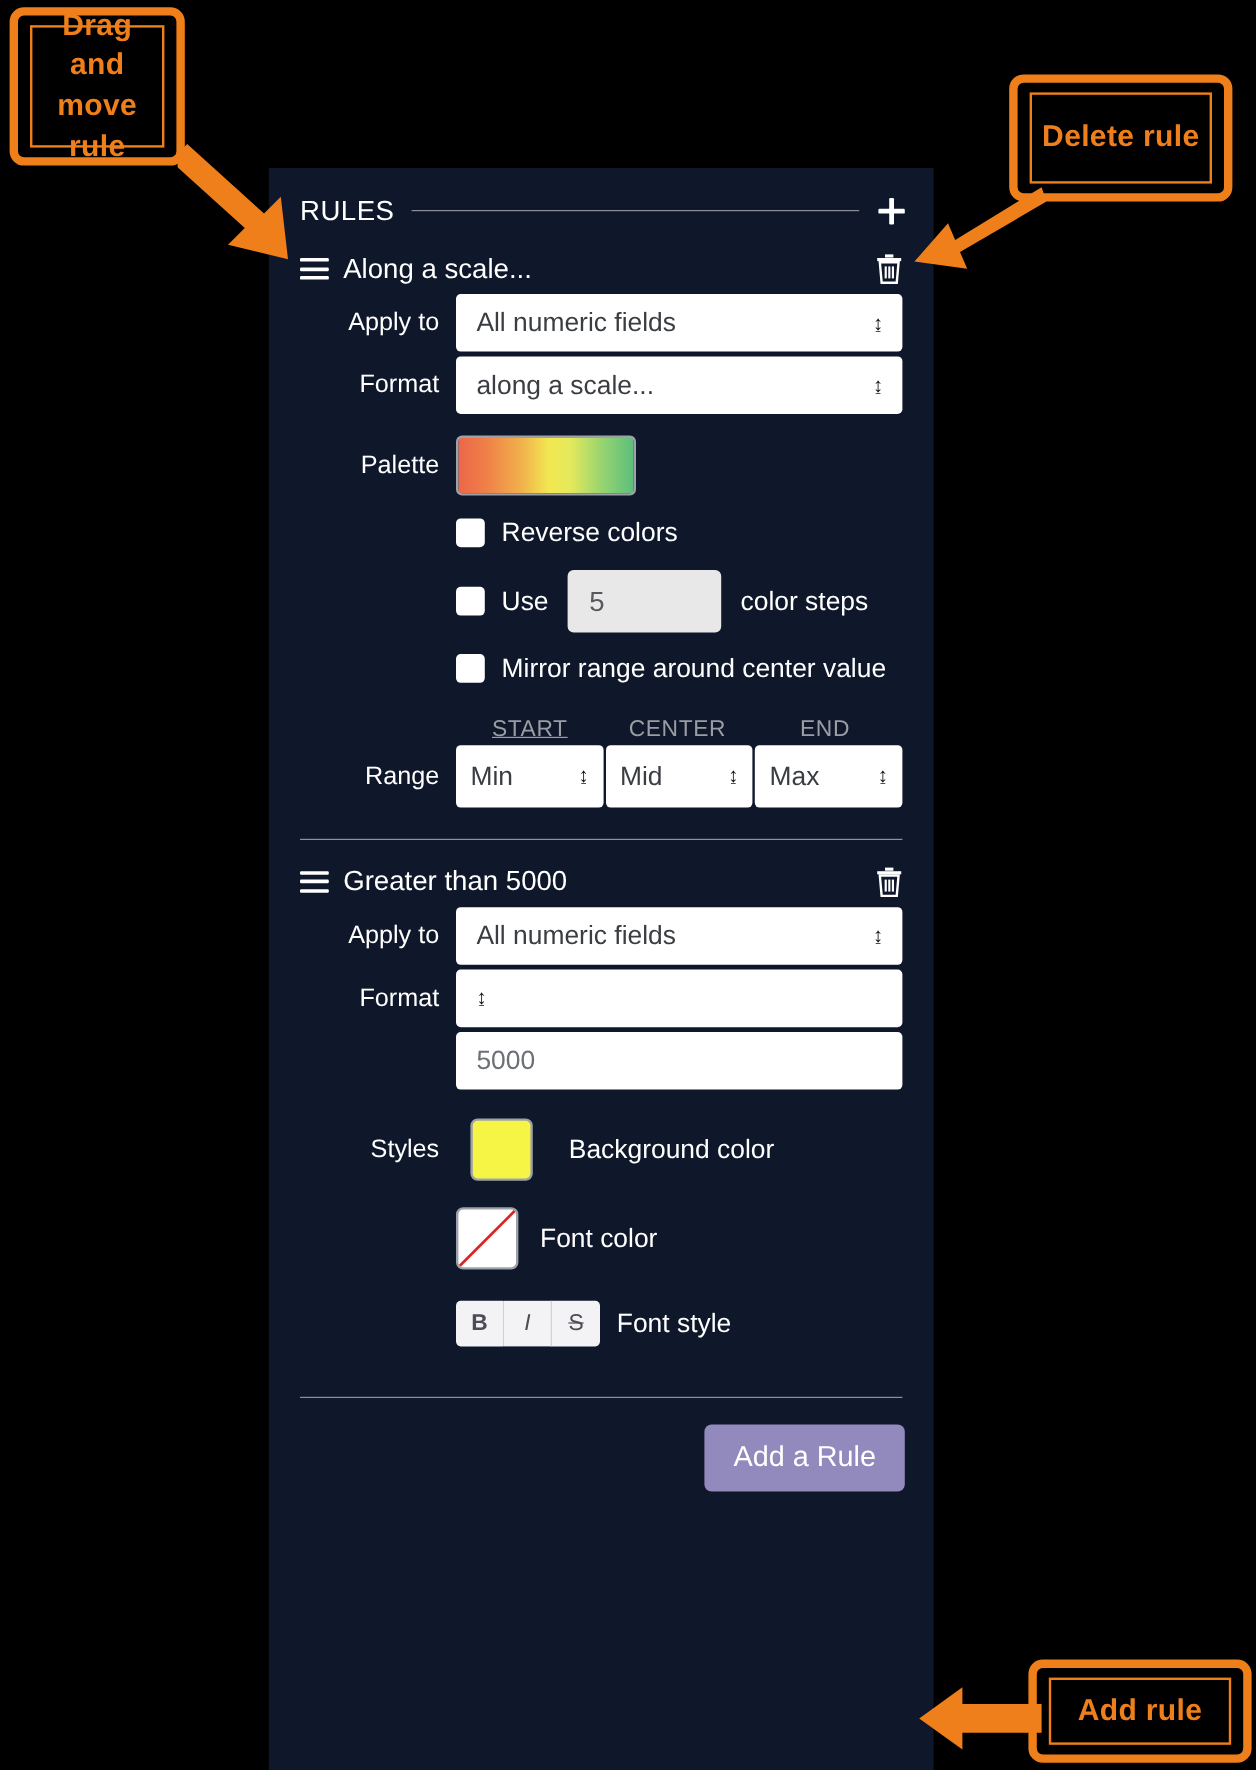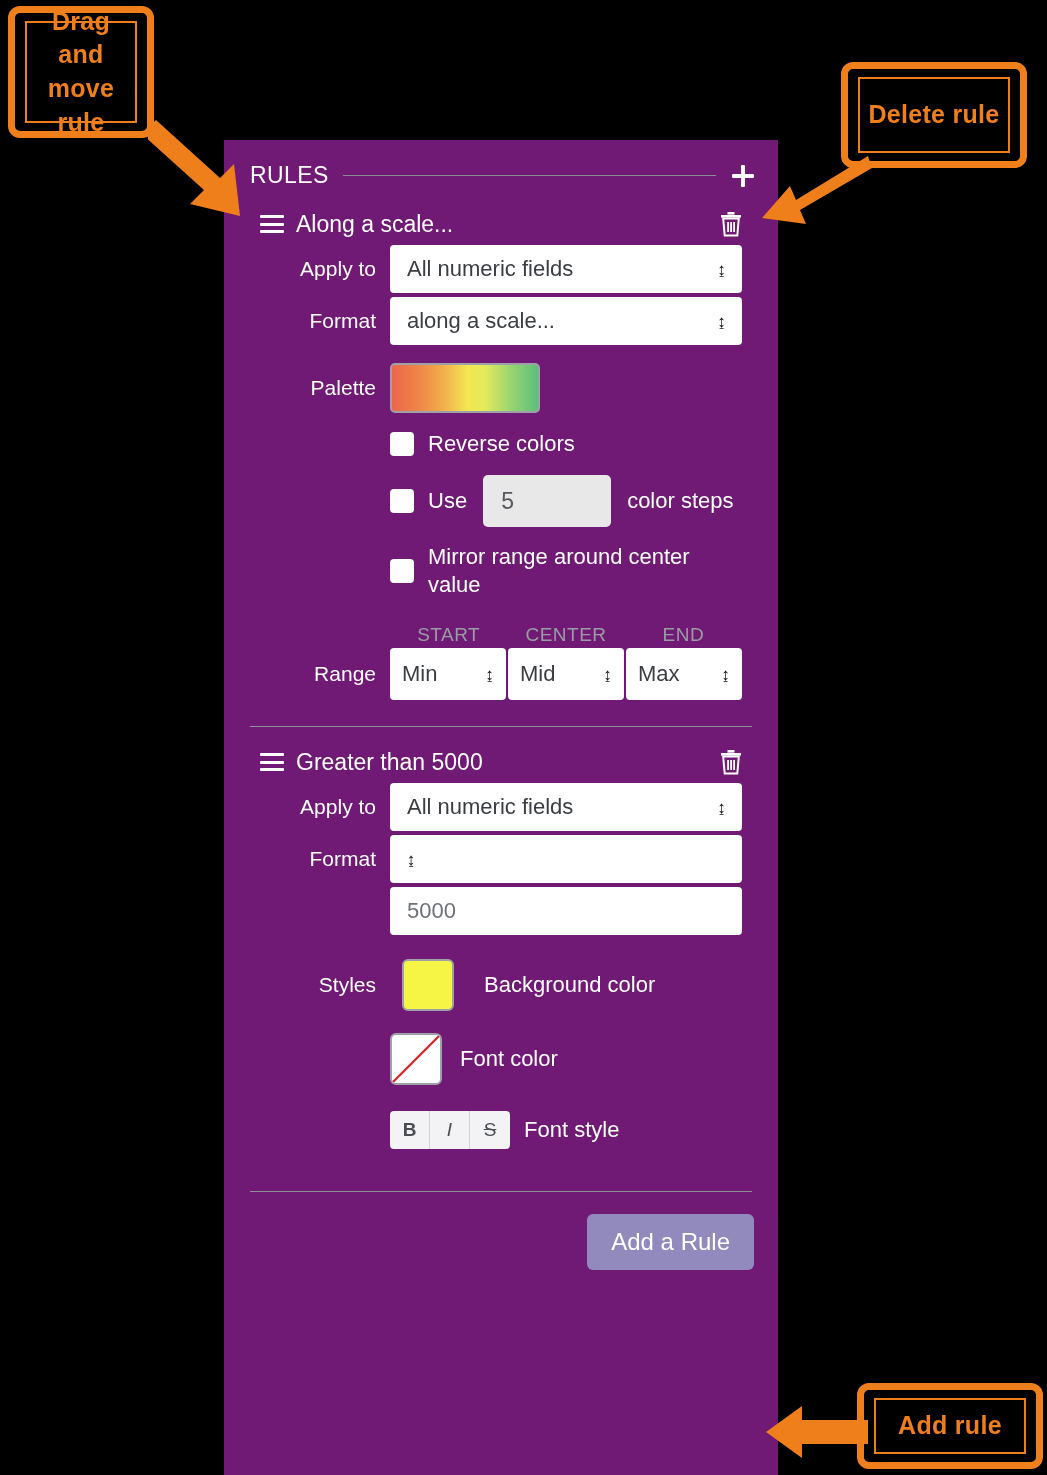--- a/index.html
+++ b/index.html
@@ -15,21 +15,21 @@
     font-family: "Liberation Sans", sans-serif;
   }
 
   
   #rules-panel {
     position: absolute;
     left: 224px;
     top: 140px;
     width: 554px;
     height: 1335px;
-    background: #701a75;
+    background: #0f172a;
     box-sizing: border-box;
   }
 
   .panel-header {
     display: flex;
     align-items: center;
     padding: 22px 22px 0 26px;
     gap: 14px;
   }
   .panel-header-title {
@@ -58,21 +58,21 @@
     border-radius: 1px;
   }
   .plus-icon::before {
     left: 50%; top: 2px; width: 4px; height: 22px; margin-left: -2px;
   }
   .plus-icon::after {
     top: 50%; left: 2px; height: 4px; width: 22px; margin-top: -2px;
   }
 
   
-  .rule-block { padding: 0 36px; }
+  .rule-block { padding: 0 26px; }
   .rule-titlebar {
     display: flex;
     align-items: center;
     margin-top: 18px;
     height: 34px;
   }
   .drag-handle {
     width: 24px;
     height: 18px;
     margin-right: 12px;
@@ -215,21 +215,21 @@
     display: flex;
     padding-left: 130px;
     margin-top: 26px;
   }
   .range-head div {
     color: #9a9da3;
     font-size: 19px;
     letter-spacing: 0.5px;
     text-align: center;
   }
-  .range-head .rh1 { width: 123px; }
+  .range-head .rh1 { width: 123px; text-decoration: underline; }
   .range-head .rh2 { width: 123px; }
   .range-head .rh3 { width: 123px; }
 
   .range-row {
     display: flex;
     align-items: center;
     margin-top: 2px;
   }
   .range-label {
     color: #ffffff;

